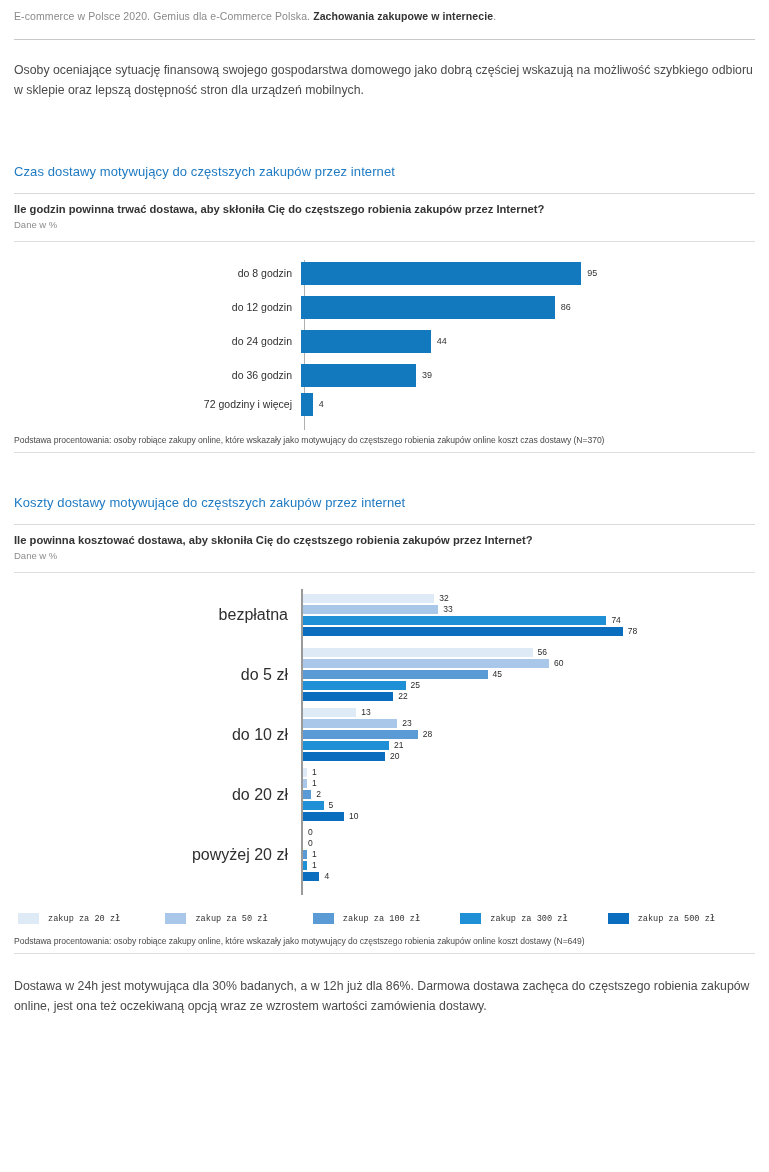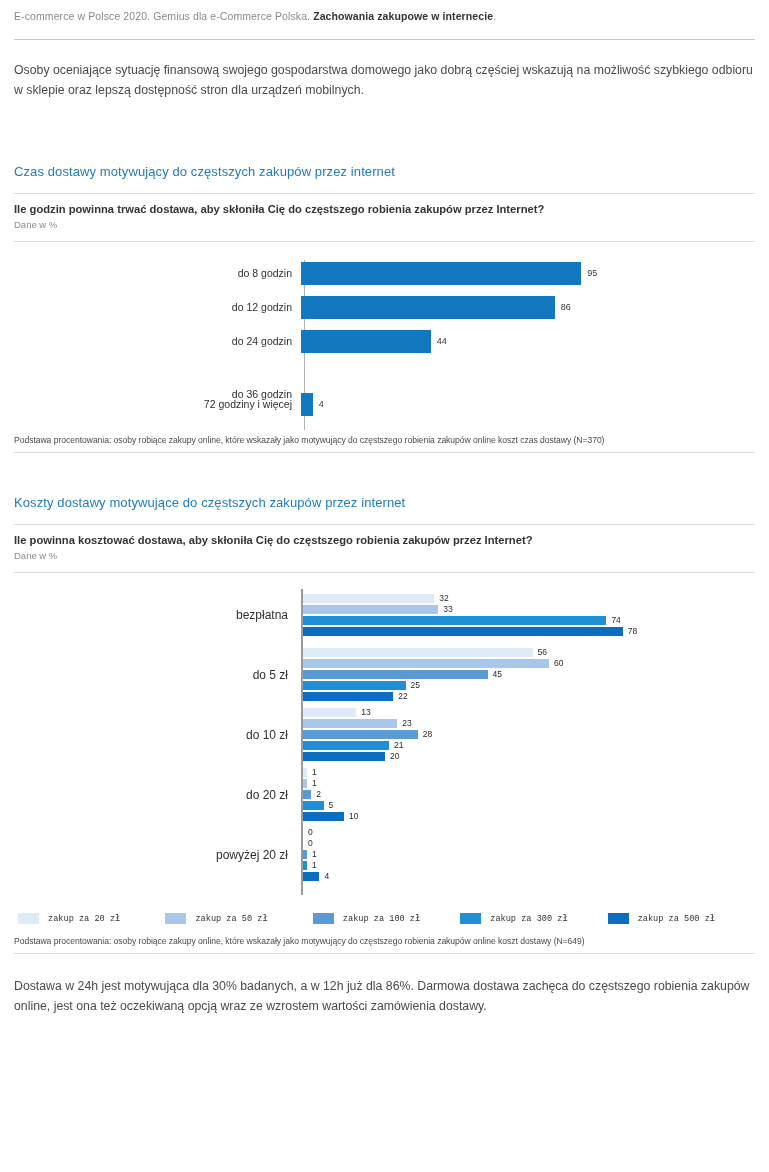--- a/index.html
+++ b/index.html
@@ -134,21 +134,21 @@
   .c2-group {
     position: relative;
     height: 60px;
     display: flex;
     align-items: center;
   }
   .c2-label {
     width: 283px;
     text-align: right;
     padding-right: 9px;
-    font-size: 12px;
+    font-size: 16px;
     color: #2f2f2f;
   }
   .c2-bars {
     flex: 1;
     padding-left: 6px;
     display: flex;
     flex-direction: column;
     justify-content: center;
   }
   .c2-barline {
@@ -231,22 +231,26 @@
             <span class="c1-val">86</span>
           </div>
         </div>
         <div class="c1-row" style="top: 72px;">
           <div class="c1-label">do 24 godzin</div>
           <div class="c1-barwrap">
             <div class="c1-bar" style="width: 129.8px; background: rgb(19, 121, 190);"></div>
             <span class="c1-val">44</span>
           </div>
         </div>
-        <div class="c1-row" style="top: 114px; align-items: flex-end;">
+        <div class="c1-row" style="top: 106px;">
           <div class="c1-label">do 36 godzin</div>
+          <div class="c1-barwrap">
+            <div class="c1-bar" style="width: 115.05px; background: rgb(19, 121, 190);"></div>
+            <span class="c1-val">39</span>
+          </div>
         </div>
         <div class="c1-row" style="top: 135px;">
           <div class="c1-label">72 godziny i więcej</div>
           <div class="c1-barwrap">
             <div class="c1-bar" style="width: 11.8px; background: rgb(19, 121, 190);"></div>
             <span class="c1-val">4</span>
           </div>
         </div>
       </div>
 

